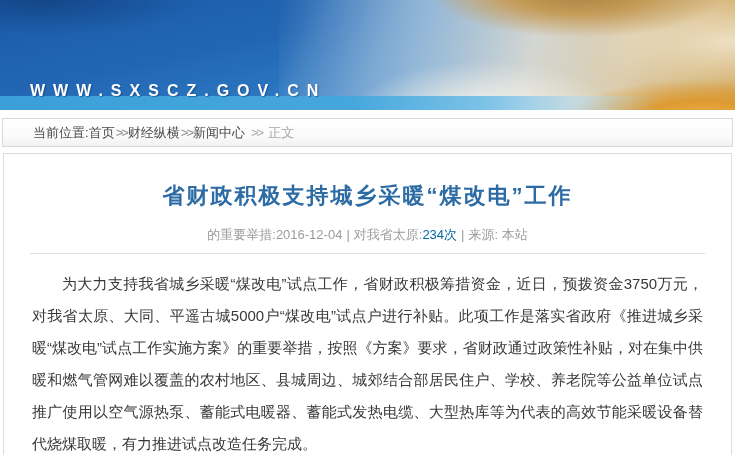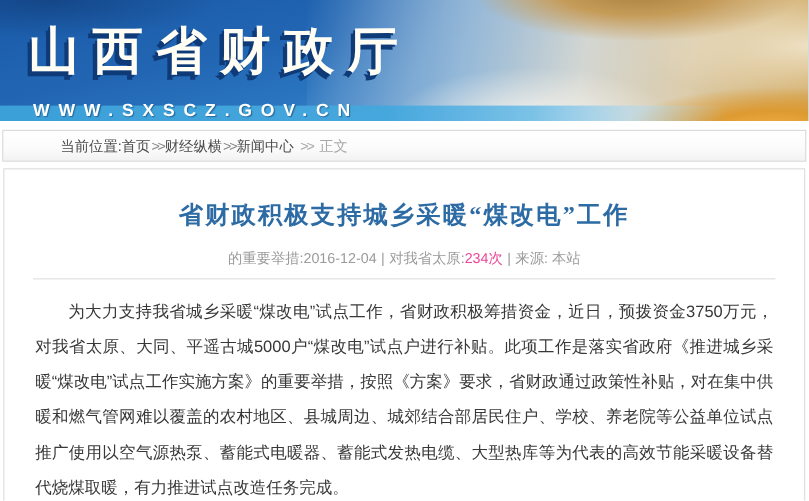--- a/index.html
+++ b/index.html
@@ -27,66 +27,65 @@
     position:absolute; left:0; bottom:0; width:100%; height:14px;
     background:linear-gradient(to right, #3b9fd8 0%, #46a7dd 48%, #7cc2e7 66%, rgba(170,215,240,.55) 78%, rgba(200,230,245,0) 90%);
   }
   .banner-title {
     position:absolute; left:26px; top:16px;
     font-size:46px; font-weight:900; letter-spacing:12px; color:#fffdf4;
     text-shadow:-4px 4px 0 #0e3a77, -2px 2px 0 #0e3a77;
     font-family:"Liberation Sans","DejaVu Sans",sans-serif; white-space:nowrap;
   }
   .banner-url {
-    position:absolute; left:30px; top:92px;
+    position:absolute; left:30px; top:82px;
     font-size:16px; font-weight:bold; letter-spacing:8px; color:#ffffff;
     text-shadow:1px 1px 1px rgba(10,45,95,.5); white-space:nowrap;
   }
 
   
   .breadcrumb-bar {
     margin:8px 2px 0 2px; height:29px; line-height:27px;
     border:1px solid #d8d8d8;
     background:linear-gradient(to bottom, #ffffff 0%, #fbfbfb 60%, #f2f2f2 100%);
-    padding-left:52px; font-size:13px; color:#4a4a4a; white-space:nowrap;
+    padding-left:30px; font-size:13px; color:#4a4a4a; white-space:nowrap;
   }
   .bc-link { color:#4a4a4a; text-decoration:none; cursor:pointer; }
   .bc-sep { color:#8a8a8a; margin:0 1px; letter-spacing:-2px; }
   .bc-sep-last { margin:0 6px; color:#aaaaaa; }
   .bc-current { color:#a8a8a8; }
 
   
   .content-box {
     margin:6px 3px 0 3px; min-height:296px;
     border:1px solid #dcdcdc; background:#ffffff;
   }
   .article-title {
     margin-top:27px; text-align:center;
-    font-family:Liberation Serif, serif;
+    font-family:Liberation Sans, sans-serif;
     font-size:22px; font-weight:bold; color:#2d6ba4; letter-spacing:2px;
   }
   .article-meta {
     margin-top:15px; text-align:center; font-size:13px; color:#9b9b9b;
     font-family:"Liberation Sans","DejaVu Sans",sans-serif;
   }
   .article-meta .sp { margin:0 4px; }
-  .meta-views-value { color:#ec4899; }
+  .meta-views-value { color:#0369a1; }
   .meta-divider { margin:9px 26px 0 26px; border-bottom:1px solid #dddddd; }
   .article-body {
     margin:14px 28px 0 28px; font-size:15px; line-height:32px; color:#383838;
     text-align:justify; text-indent:2em;
   }
 </style>
 </head>
 <body>
 
 <div class="banner">
   <div class="banner-photo"></div>
   <div class="banner-strip"></div>
-  <div class="banner-title">山西省财政厅</div>
   <div class="banner-url">WWW.SXSCZ.GOV.CN</div>
 </div>
 
 <div class="breadcrumb-bar">
   <span>当前位置:</span><a class="bc-link">首页</a><span class="bc-sep">&gt;&gt;</span><a class="bc-link">财经纵横</a><span class="bc-sep">&gt;&gt;</span><a class="bc-link">新闻中心</a><span class="bc-sep bc-sep-last">&gt;&gt;</span><span class="bc-current">正文</span>
 </div>
 
 <div class="content-box">
   <h1 class="article-title">省财政积极支持城乡采暖“煤改电”工作</h1>
 

